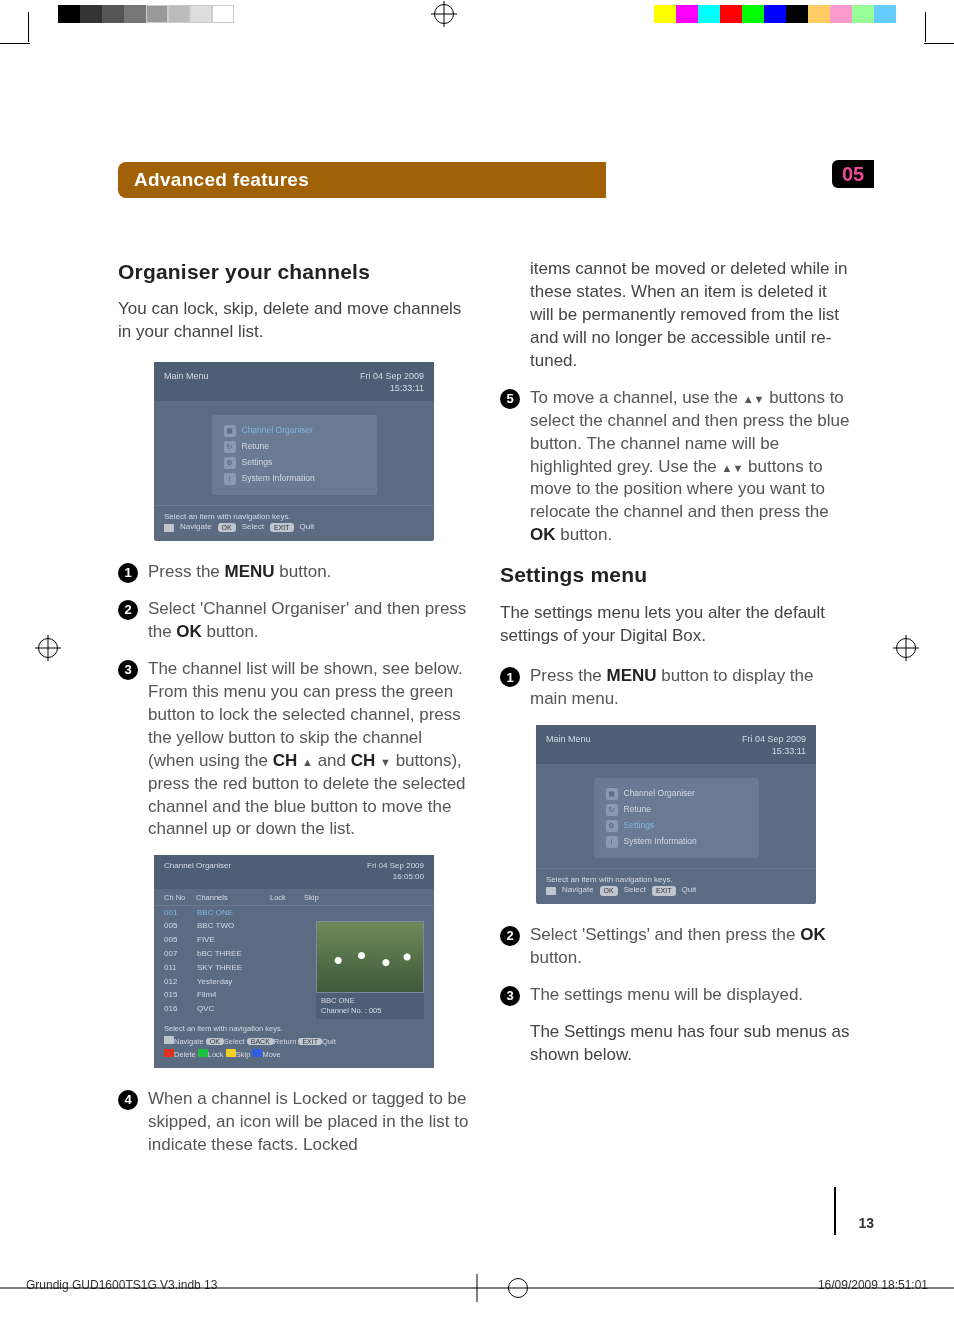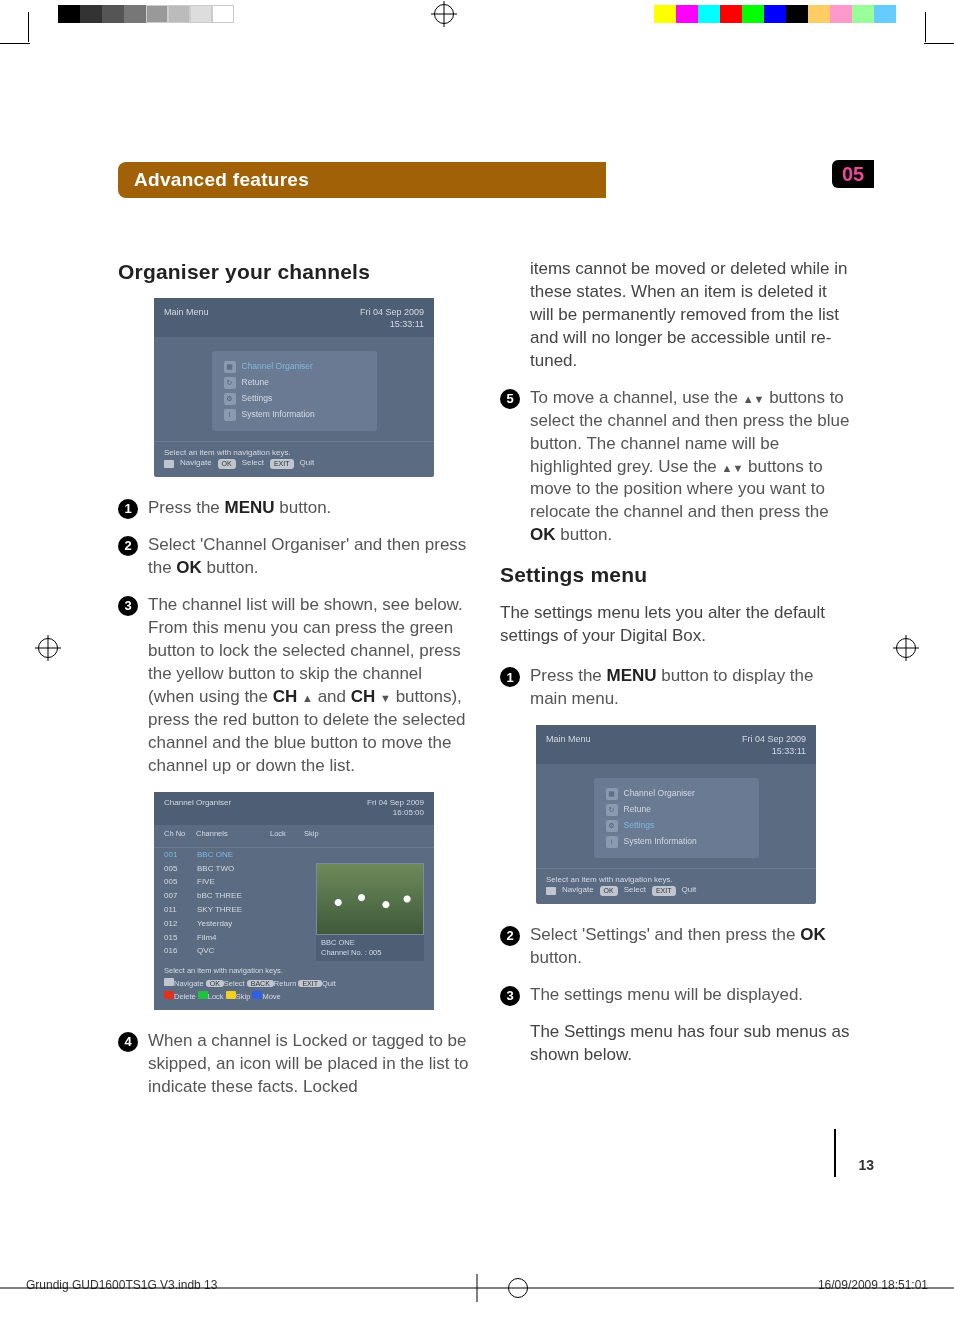--- a/index.html
+++ b/index.html
@@ -41,21 +41,21 @@
   .menu-item { display:flex; align-items:center; gap:6px; padding:2px 0; font-size:8.5px; }
   .menu-item.sel { color:#7fb8e0; }
   .mi-icon { width:12px; height:12px; background:#8a9ab0; border-radius:2px; display:inline-block; font-size:7px; text-align:center; line-height:12px; color:#4e5e75;}
   .tv-footer { padding:6px 10px 8px; font-size:8px; border-top:1px solid #6a7a92; }
   .tv-footer .hints { display:flex; gap:6px; align-items:center; flex-wrap:wrap; }
   .key-pill { background:#c0c6d0; color:#333; padding:0 4px; border-radius:3px; font-size:7px; }
   .key-sq { width:10px; height:8px; display:inline-block; border-radius:1px; }
 
   .ch-table { background:#5b6b82; width:280px; margin:6px auto 20px; font-size:8px; color:#d4dae4;}
   .ch-head { padding:6px 10px; display:flex; justify-content:space-between; background:#4e5e75;}
-  .ch-cols { display:flex; padding:4px 10px 8px; font-size:7.5px; border-bottom:1px solid #6a7a92; gap:4px;align-items:center;}
+  .ch-cols { display:flex; padding:4px 10px 2px; font-size:7.5px; border-bottom:1px solid #6a7a92; gap:4px;align-items:center;}
   .ch-list { padding:0 10px; }
   .ch-row { display:flex; gap:11px; padding:1.5px 0; }
   .ch-row.sel { color:#7fb8e0; }
   .ch-preview { position:relative; margin:-96px 10px 0 auto; width:108px; }
   .ch-pv-img { width:108px; height:72px; background:linear-gradient(#6e8a5a,#3e5a3a); border:1px solid #7a8aa0; position:relative;}
   .ch-pv-img::after{content:'';position:absolute;inset:0;background:
     radial-gradient(circle at 20% 55%,#fff 3px,transparent 4px),
     radial-gradient(circle at 42% 48%,#fff 3px,transparent 4px),
     radial-gradient(circle at 65% 58%,#fff 3px,transparent 4px),
     radial-gradient(circle at 85% 50%,#fff 3px,transparent 4px);}
@@ -113,20 +113,21 @@
 <div class="crop-v" style="top:12px;right:28px"></div>
 
 <div class="page">
   <div class="header-bar">Advanced features</div>
   <div class="chapter-badge">05</div>
 
   <div class="columns">
 
     <div class="col">
       <h2>Organiser your channels</h2>
+      <p class="intro">You can lock, skip, delete and move channels in your channel list.</p>
 
       <div class="tv-screen">
         <div class="tv-header">
           <span>Main Menu</span>
           <span style="text-align:right"><span>Fri   04 Sep 2009</span><br><span>15:33:11</span></span>
         </div>
         <div class="tv-body">
           <div class="menu-box">
             <div class="menu-item sel">
                 <span class="mi-icon">▦</span>

